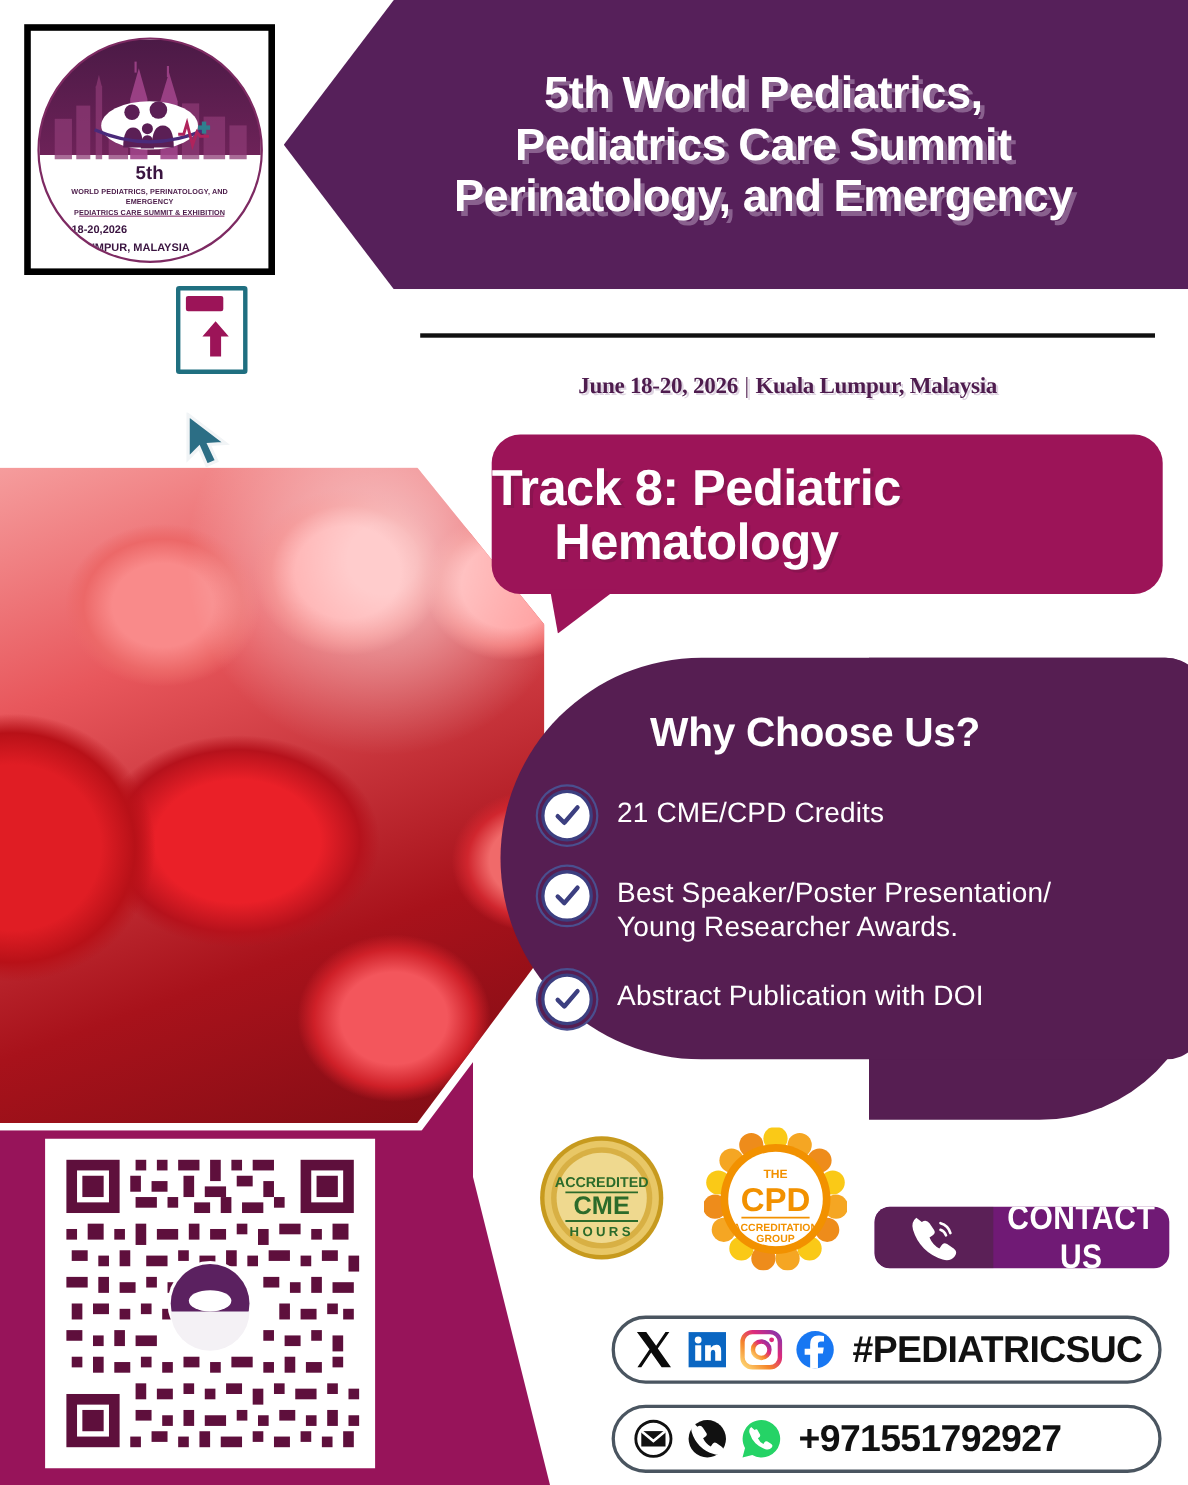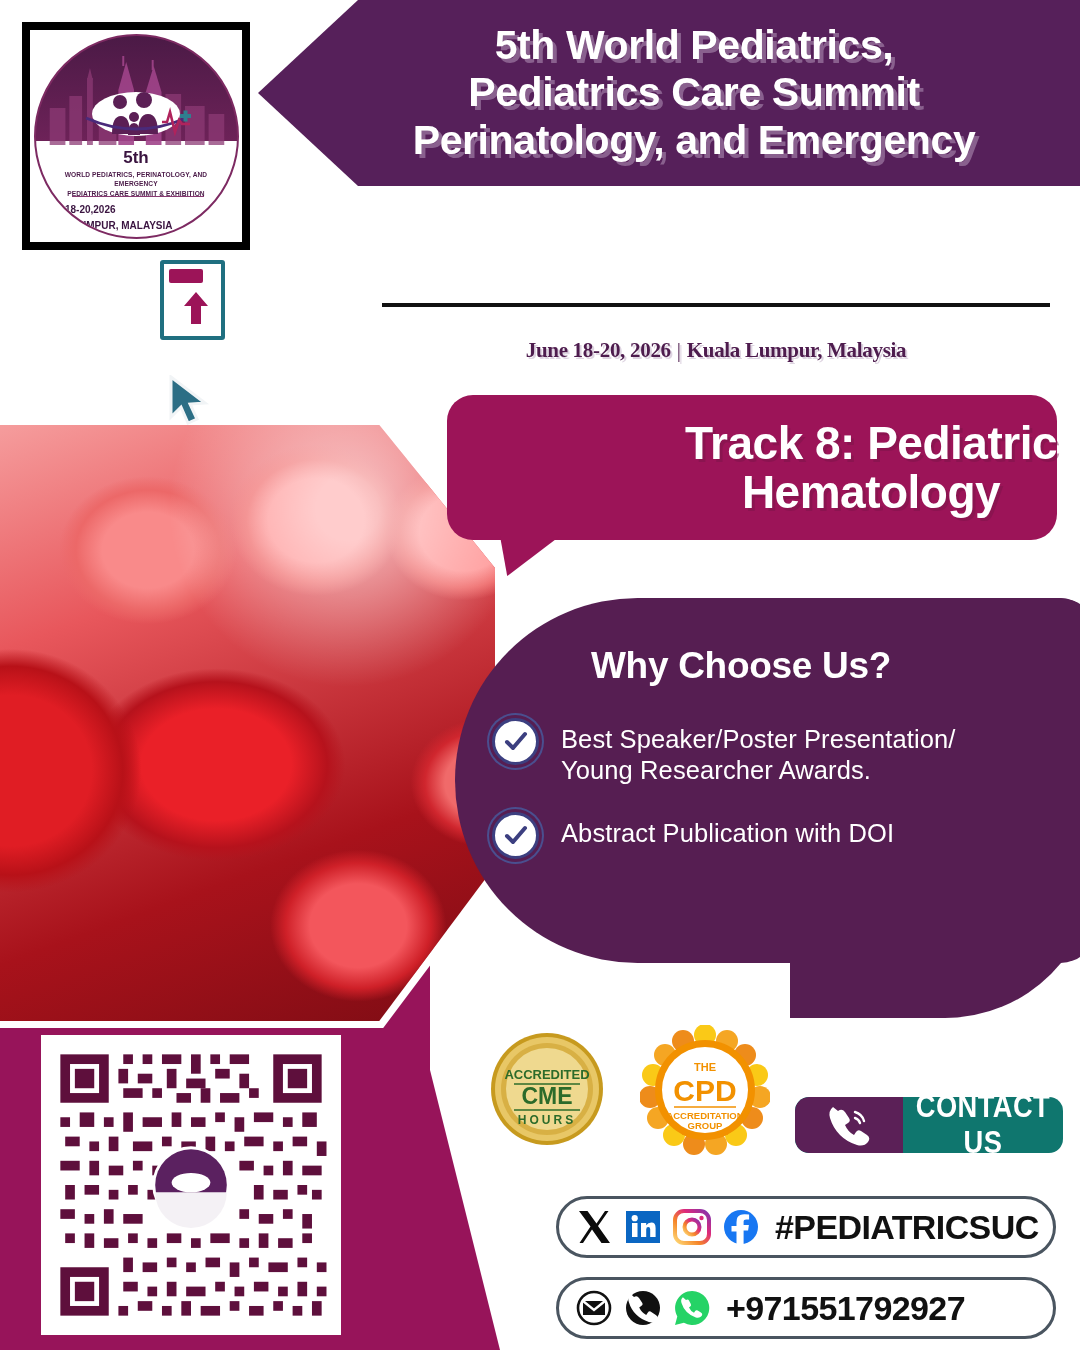--- a/index.html
+++ b/index.html
@@ -19,39 +19,39 @@
     clip-path:polygon(0 0, 400px 0, 500px 400px, 0 400px);
     z-index:1;
   }
   .bl-wedge-2{
     position:absolute; left:0; top:960px; width:430px; height:390px;
     background:#97145A; z-index:1;
   }
 
   
   .header-banner{
-    position:absolute; left:258px; top:0; width:822px; height:186px;
+    position:absolute; left:258px; top:0; width:822px; height:263px;
     background:#56205A;
     clip-path:polygon(100% 0, 100% 100%, 100px 100%, 0 50%, 100px 0);
     z-index:5;
     display:flex; align-items:center; justify-content:center;
   }
   .header-title{
     color:#ffffff; text-align:center;
     font-size:41px; font-weight:bold; line-height:1.15;
     letter-spacing:-0.4px;
     text-shadow:4px 4px 0 rgba(180,150,185,0.55);
     padding-left:60px; padding-right:10px;
     font-family:"Liberation Sans", sans-serif;
   }
 
   
   .logo-box{
     position:absolute; left:22px; top:22px; width:228px; height:228px;
-    background:#fff; border:8px solid #000000; z-index:7;
+    background:#fff; border:6px solid #000000; z-index:7;
     display:flex; align-items:center; justify-content:center;
   }
   .logo-circle{
     width:205px; height:205px; border-radius:50%;
     background:linear-gradient(180deg,#4b1a46 0%, #6d2258 52%, #ffffff 52%, #ffffff 100%);
     border:2px solid #7d2a62;
     position:relative; overflow:hidden;
     display:flex; flex-direction:column; align-items:center;
   }
   .skyline{
@@ -110,21 +110,21 @@
     font-size:21px; font-weight:bold; color:#4E1C4E;
     letter-spacing:-0.3px;
     text-shadow:2px 2px 0 rgba(190,170,195,.5);
   }
   .date-sep{ color:#4E1C4E; font-weight:400; padding:0 6px; }
 
   
   .track-bubble{
     position:absolute; left:447px; top:395px; width:610px; height:145px;
     background:#9C1458; border-radius:26px; z-index:9;
-    display:flex; align-items:center; justify-content:flex-end;
+    display:flex; align-items:center; justify-content:flex-start;
   }
   .track-bubble-tail{
     position:absolute; left:500px; top:536px; width:60px; height:40px;
     background:#9C1458; z-index:9;
     clip-path:polygon(0 0, 100% 0, 12% 100%);
   }
   .track-text{
     color:#fff; text-align:center; font-size:46px; font-weight:bold; line-height:1.05;
     text-shadow:3px 3px 0 rgba(120,20,70,.45);
     font-family:"Liberation Sans", sans-serif; letter-spacing:-0.5px;
@@ -179,21 +179,21 @@
   }
 
   
   .seal-cme{ position:absolute; left:488px; top:1030px; width:118px; height:118px; z-index:8; }
   .seal-cpd{ position:absolute; left:640px; top:1025px; width:130px; height:130px; z-index:8; }
 
   
   .contact-btn{
     position:absolute; left:795px; top:1097px; width:268px; height:56px; z-index:9;
     border-radius:14px; overflow:hidden; display:flex; align-items:center;
-    background:#0f766e;
+    background:#701a75;
   }
   .contact-btn .lpad{
     width:108px; height:100%; background:#5B2057;
     border-radius:14px 0 0 14px;
     display:flex; align-items:center; justify-content:center;
   }
   .contact-btn .clabel{
     flex:1; color:#fff; font-size:31px; font-weight:bold; letter-spacing:0.5px;
     text-align:center; font-family:"Liberation Sans", sans-serif;
     transform:scaleX(0.88);
@@ -302,20 +302,28 @@
       <div>Track 8: Pediatric</div>
       <div>Hematology</div>
     </div>
   </div>
   <div class="track-bubble-tail"></div>
 
   <div class="why-panel-2"></div>
   <div class="why-panel"></div>
   <div class="why-title">Why Choose Us?</div>
   <div class="why-list">
+    <div class="why-item">
+      <div class="check-circle">
+        <svg width="28" height="28" viewBox="0 0 28 28">
+          <path d="M5 14 L11 20 L23 6" stroke="#3C3F80" stroke-width="4" fill="none" stroke-linecap="round" stroke-linejoin="round"></path>
+        </svg>
+      </div>
+      <div class="why-text">21 CME/CPD Credits</div>
+    </div>
     <div class="why-item">
       <div class="check-circle">
         <svg width="28" height="28" viewBox="0 0 28 28">
           <path d="M5 14 L11 20 L23 6" stroke="#3C3F80" stroke-width="4" fill="none" stroke-linecap="round" stroke-linejoin="round"></path>
         </svg>
       </div>
       <div class="why-text">Best Speaker/Poster Presentation/
 Young Researcher Awards.</div>
     </div>
     <div class="why-item">

